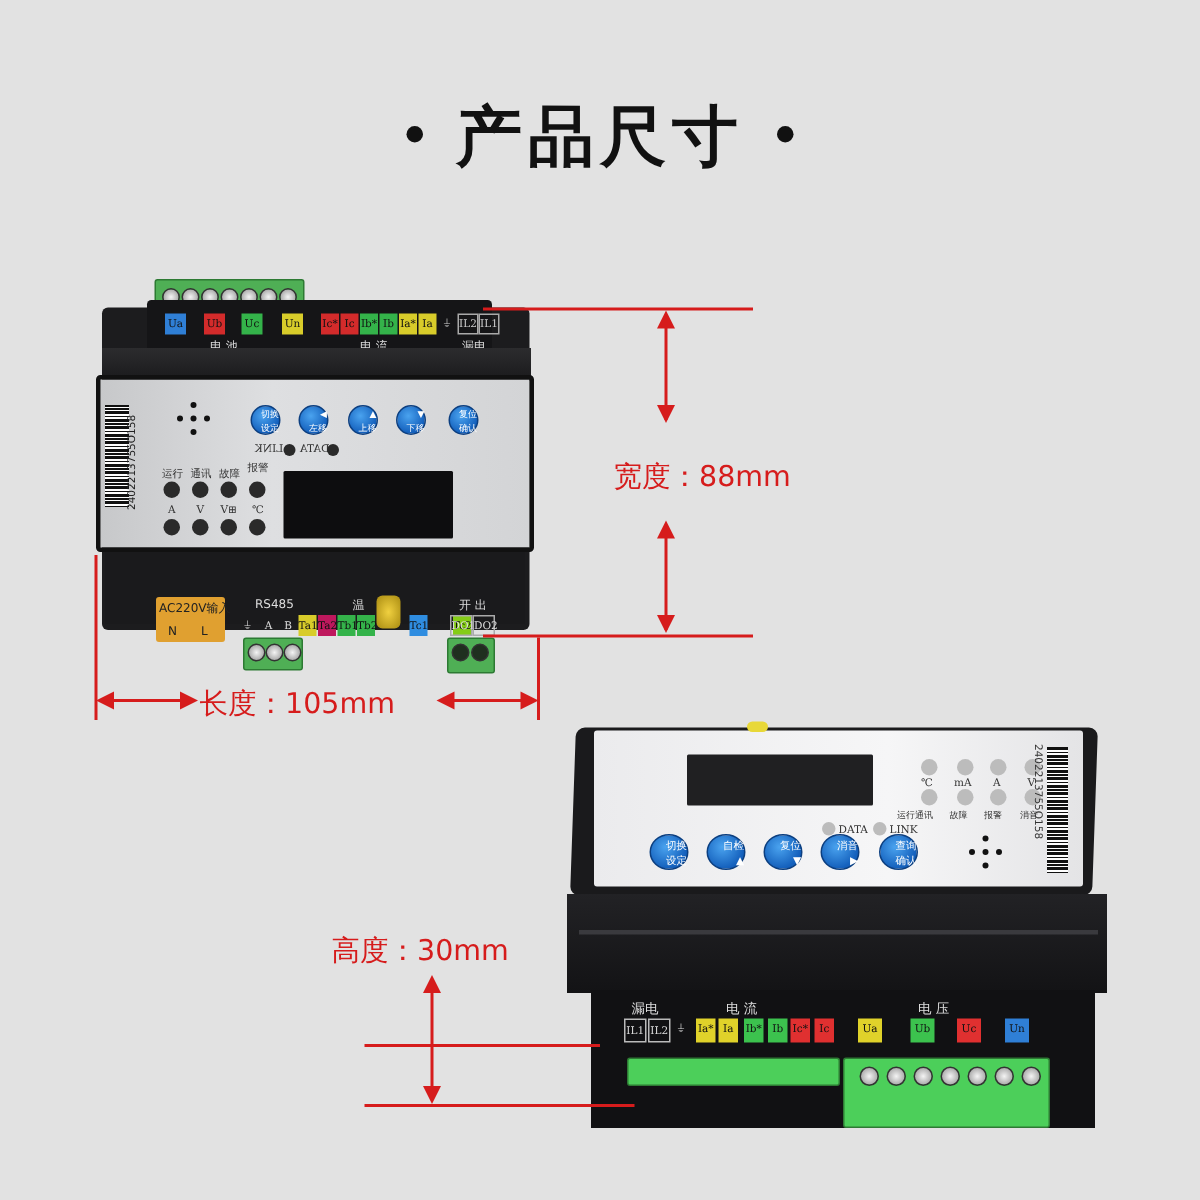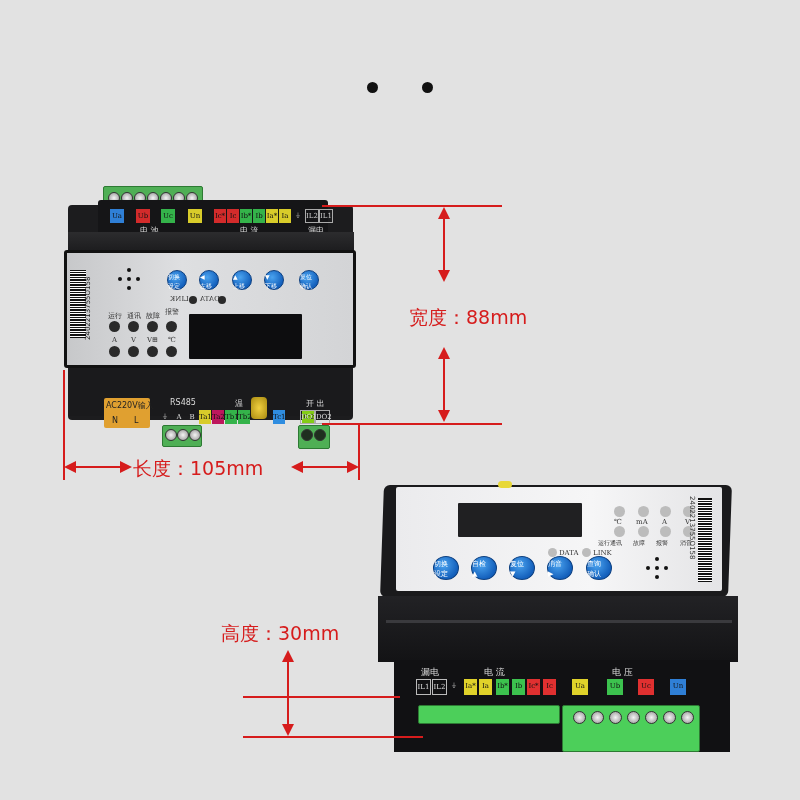--- a/index.html
+++ b/index.html
@@ -30,37 +30,37 @@
     .dev1-body { position: absolute; left: 68px; top: 205px; width: 285px; height: 215px; background: #1c1c1e; border-radius: 4px; }
     .dev1-topstrip { position: absolute; left: 98px; top: 200px; width: 230px; height: 40px; background:#151517; border-radius: 3px; }
     .dev1-rail { position: absolute; left: 68px; top: 232px; width: 286px; height: 22px; background: linear-gradient(#2c2c2e,#1a1a1c); }
     .dev1-panel { position: absolute; left: 64px; top: 250px; width: 292px; height: 118px; background: linear-gradient(90deg,#c7c8ca,#dedfe1 40%,#d3d4d6); border: 3px solid #111; border-radius: 3px; box-sizing: border-box; }
     .dev1-bottom { position: absolute; left: 70px; top: 368px; width: 280px; height: 48px; background:#1a1a1c; }
     .green-block { position: absolute; background: #4faf55; border: 1px solid #2d7a33; border-radius: 2px; }
     .screw { position: absolute; width: 12px; height: 12px; border-radius: 50%; background: radial-gradient(#f4f4f4,#8f8f8f); border: 1px solid #333; box-sizing: border-box; }
     .term { position: absolute; height: 14px; font-size: 7px; color: #111; text-align: center; line-height: 14px; font-family: "DejaVu Serif", serif; }
     .lbl-w { position: absolute; color: #ddd; font-size: 8px; white-space: nowrap; }
     .barcode { position: absolute; background: repeating-linear-gradient(0deg,#111 0 1px,#fff 1px 2px,#111 2px 4px,#fff 4px 5px); }
-    .btn-blue { position: absolute; width: 20px; height: 20px; border-radius: 50%; background: radial-gradient(circle at 40% 35%,#4aa3ef,#1460bc 70%); border: 1px solid #0c3f80; box-sizing: border-box; color: #fff; font-size: 7px; text-align: left; line-height: 20px; }
+    .btn-blue { position: absolute; width: 20px; height: 20px; border-radius: 50%; background: radial-gradient(circle at 40% 35%,#4aa3ef,#1460bc 70%); border: 1px solid #0c3f80; box-sizing: border-box; color: #fff; font-size: 7px; text-align: right; line-height: 20px; }
     .led { position: absolute; width: 11px; height: 11px; border-radius: 50%; background: #2a2a2a; }
     .led-grey { position: absolute; width: 11px; height: 11px; border-radius: 50%; background: #bcbcbc; }
     .tinylbl { position: absolute; font-size: 7px; color: #333; white-space: nowrap; font-family: "DejaVu Serif", serif; }
     .lcd { position: absolute; background: #0d0d0f; border-radius: 1px; }
 
     
     .dev2-top { position: absolute; left: 382px; top: 485px; width: 348px; height: 112px; background: #1a1a1c; border-radius: 6px; transform: skewX(-2deg); }
     .dev2-panel { position: absolute; left: 396px; top: 487px; width: 326px; height: 104px; background: linear-gradient(90deg,#ebebed,#f6f6f7 60%,#e4e4e6); border-radius: 2px; }
     .dev2-mid { position: absolute; left: 378px; top: 596px; width: 360px; height: 66px; background: linear-gradient(#222225,#131315); }
     .dev2-lower { position: absolute; left: 394px; top: 660px; width: 336px; height: 92px; background: #111113; }
   </style>
 </head>
 <body>
 
 <div class="title">
-  <span class="dot"></span><span class="dot"></span>
+  <span class="dot"></span><span>产品尺寸</span><span class="dot"></span>
 </div>
 
 <div>
 
   <div class="green-block" style="left:103px;top:186px;width:98px;height:22px;"></div>
   <div class="screw" style="left:108px;top:192px;"></div>
   <div class="screw" style="left:121px;top:192px;"></div>
   <div class="screw" style="left:134px;top:192px;"></div>
   <div class="screw" style="left:147px;top:192px;"></div>
   <div class="screw" style="left:160px;top:192px;"></div>

